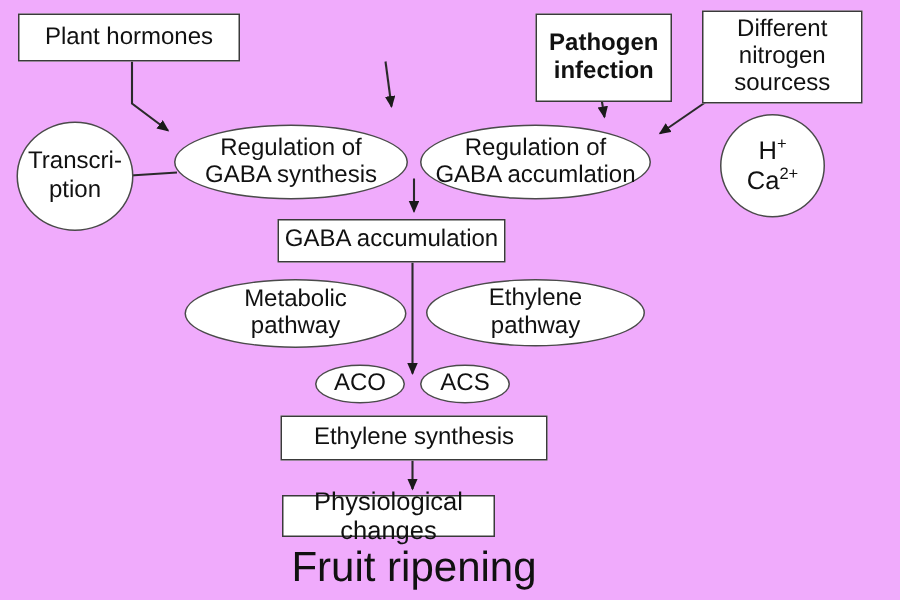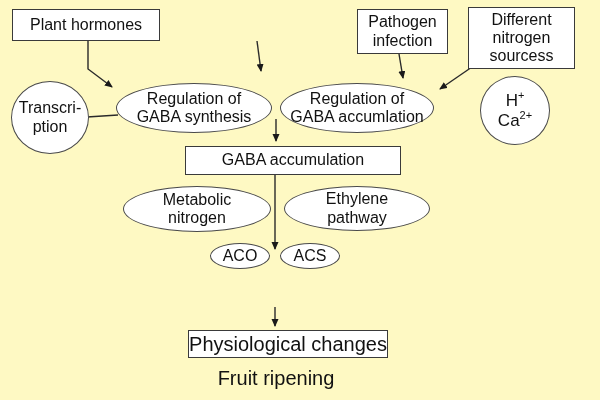--- a/index.html
+++ b/index.html
@@ -1,53 +1,53 @@
 <!DOCTYPE html>
 <html><head>
 <meta charset="utf-8">
 <style>
   html,body{margin:0;padding:0;background:#ffffff;}
   #canvas{
     position:relative;
     width:600px;height:400px;
-    background:#fef9c3;
+    background:#f0abfc;
     font-family:"Liberation Sans","DejaVu Sans",sans-serif;
     color:#111;
     overflow:hidden;
   }
   .node{
     position:absolute;
     display:flex;align-items:center;justify-content:center;
     text-align:center;
     box-sizing:border-box;
     background:#ffffff;
     font-size:16px;line-height:1.13;
     white-space:pre-line;
     z-index:2;
   }
   .rect{border:1.5px solid #3a3a3a;}
   .ellipse{border:1.4px solid #4a4a4a;border-radius:50%;}
   
   .n-plant   {left:12px; top:9px;  width:148px;height:32px;}
   .n-stress  {left:180px;top:8px;  width:166px;height:33px;}
-  .n-pathogen{left:357px;top:9px;  width:91px; height:45px;}
+  .n-pathogen{left:357px;top:9px;  width:91px; height:59px;font-weight:bold;}
   .n-nitrogen{left:468px;top:7px;  width:107px;height:62px;}
   .n-transcription{left:11px;top:81px;width:78px;height:73px;}
   .n-regsyn  {left:116px;top:83px; width:156px;height:50px;}
   .n-regacc  {left:280px;top:83px; width:154px;height:50px;}
   .n-ions    {left:480px;top:76px; width:70px; height:69px;flex-direction:column;font-size:17px;}
   .n-ions sup{font-size:11px;line-height:0;}
-  .n-gabaacc {left:185px;top:146px;width:216px;height:29px;}
+  .n-gabaacc {left:185px;top:146px;width:152px;height:29px;}
   .n-metabolic{left:123px;top:186px;width:148px;height:46px;}
   .n-signaling{left:284px;top:186px;width:146px;height:45px;}
   .n-aco     {left:210px;top:243px;width:60px; height:26px;}
   .n-acs     {left:280px;top:243px;width:60px; height:26px;}
   .n-ethylene{left:187px;top:277px;width:178px;height:30px;}
-  .n-physio  {left:188px;top:330px;width:200px;height:28px;font-size:20px;}
-  .n-fruit   {left:176px;top:364px;width:200px;height:28px;font-size:20px;background:transparent;}
+  .n-physio  {left:188px;top:330px;width:142px;height:28px;font-size:17px;}
+  .n-fruit   {left:176px;top:364px;width:200px;height:28px;font-size:28px;background:transparent;}
   #edges{position:absolute;left:0;top:0;z-index:1;}
 </style>
 </head>
 <body>
 
 <div id="canvas">
 
   <svg id="edges" width="600" height="400" viewBox="0 0 600 400">
     <defs>
       <marker id="ah" markerUnits="userSpaceOnUse" markerWidth="9" markerHeight="9" refX="7" refY="3.5" orient="auto">
@@ -101,36 +101,39 @@
     <div><span>H</span><sup>+</sup></div>
     <div><span>Ca</span><sup>2+</sup></div>
   </div>
 
   <div class="node rect n-gabaacc">
     <span>GABA accumulation</span>
   </div>
 
   <div class="node ellipse n-metabolic">
     <span>Metabolic
-nitrogen</span>
+pathway</span>
   </div>
 
   <div class="node ellipse n-signaling">
     <span>Ethylene
 pathway</span>
   </div>
 
   <div class="node ellipse n-acs">
     <span>ACS</span>
   </div>
 
   <div class="node ellipse n-aco">
     <span>ACO</span>
   </div>
 
+  <div class="node rect n-ethylene">
+    <span>Ethylene synthesis</span>
+  </div>
 
   <div class="node rect n-physio">
     <span>Physiological changes</span>
   </div>
 
   <div class="node n-fruit">
     <span>Fruit ripening</span>
   </div>
 
 </div>

